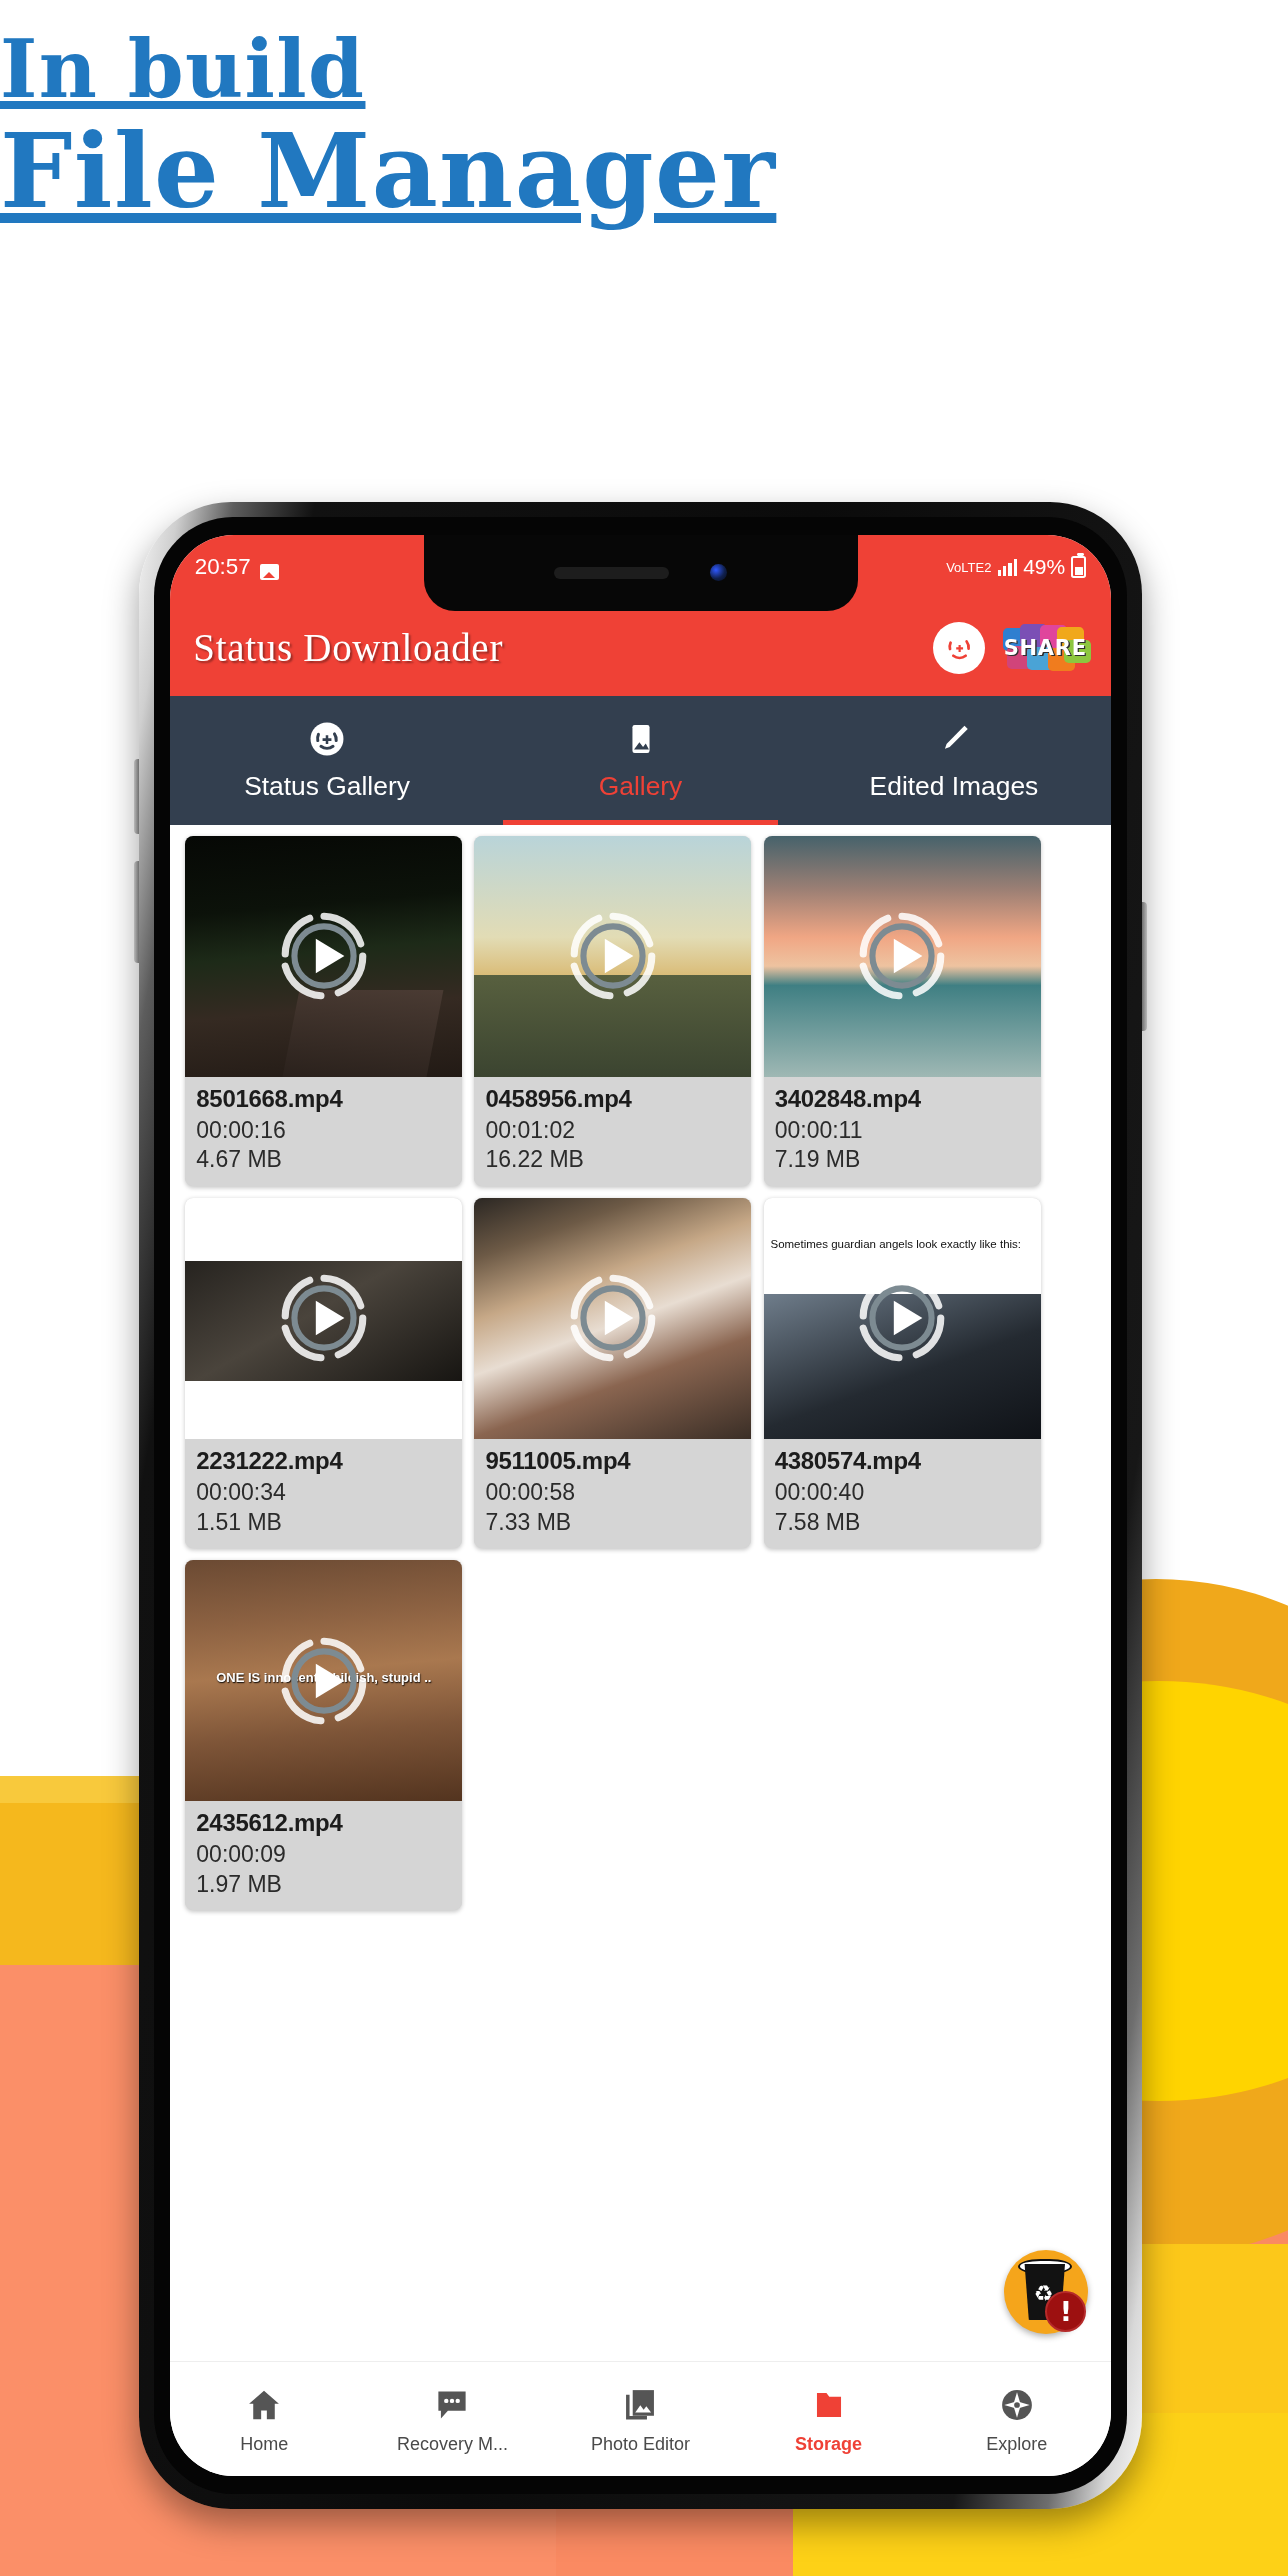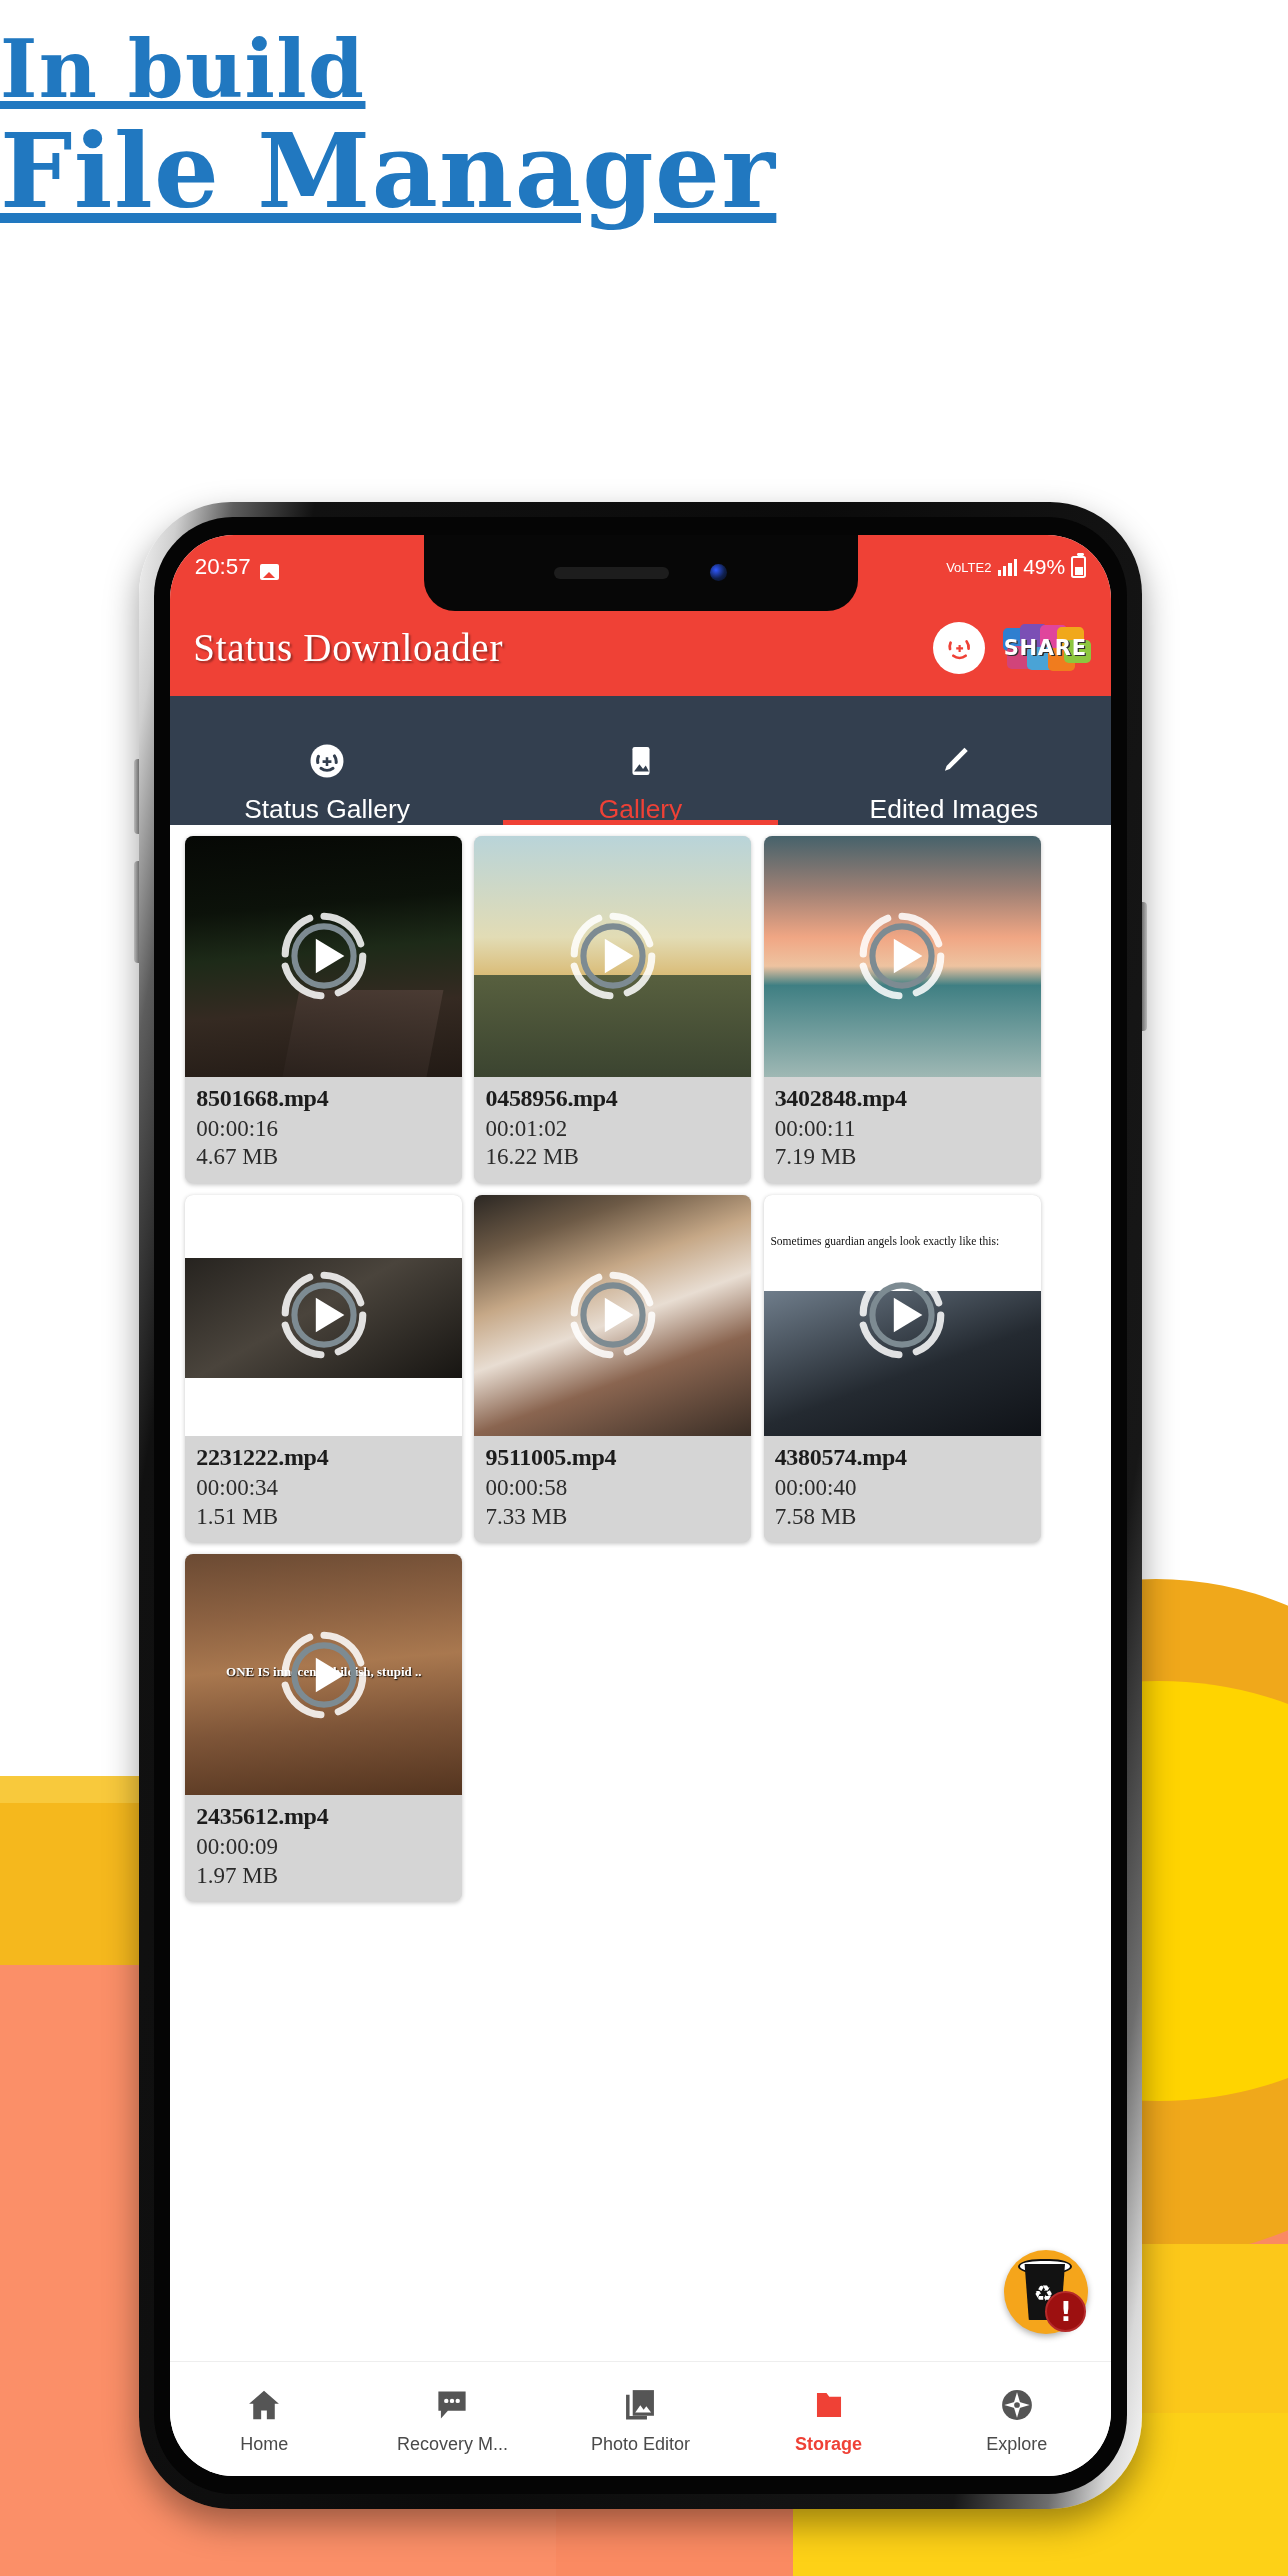--- a/index.html
+++ b/index.html
@@ -120,32 +120,32 @@
     letter-spacing:0.7px; text-shadow:1.4px 1.4px 0 #2f2f2f;
     font-family:"DejaVu Sans", sans-serif;
   }
 
   
   .tabs {
     position:absolute; left:0; top:161px; width:100%; height:129px;
     background:#333f4f; display:flex; z-index:16;
   }
   .tab { flex:1; display:flex; flex-direction:column; align-items:center;
-         justify-content:flex-end; gap:12.2px; position:relative; }
+         justify-content:center; gap:12.2px; position:relative; }
   .tab-label { font-size:26.4px; color:#ffffff; }
   .tab.active .tab-label { color:#ef4136; }
   .tab .underline { position:absolute; bottom:0; left:6%; width:88%; height:4.7px; background:#ef4136; display:none; }
   .tab.active .underline { display:block; }
   .ticon { height:41px; display:flex; align-items:center; justify-content:center; }
   .ticon svg { width:38px; height:38px; }
 
   
   .gridwrap {
     position:absolute; left:0; top:290px; right:0; bottom:115px;
-    background:#fff; overflow:hidden; padding:11px 8px 0 15px; z-index:10;font-family:Liberation Serif, serif;
+    background:#fff; overflow:hidden; padding:11px 8px 0 15px; z-index:10;
   }
   .grid { display:flex; flex-wrap:wrap; gap:12.2px; width:1085px; }
   .card { width:277px; background:#d5d5d5; border-radius:8.1px; overflow:hidden;
           box-shadow:0 1.4px 4.1px rgba(0,0,0,.22); }
   .thumb { width:100%; height:241px; position:relative; overflow:hidden; }
   .thumb .art { position:absolute; inset:0; }
   .play { position:absolute; left:50%; top:50%; transform:translate(-50%,-50%);
           width:102px; height:102px; }
   .meta { padding:8.1px 11px 12.2px 11px; background:#d5d5d5; }
   .fname { font-size:24px; font-weight:bold; color:#1c1c1c; white-space:nowrap;

